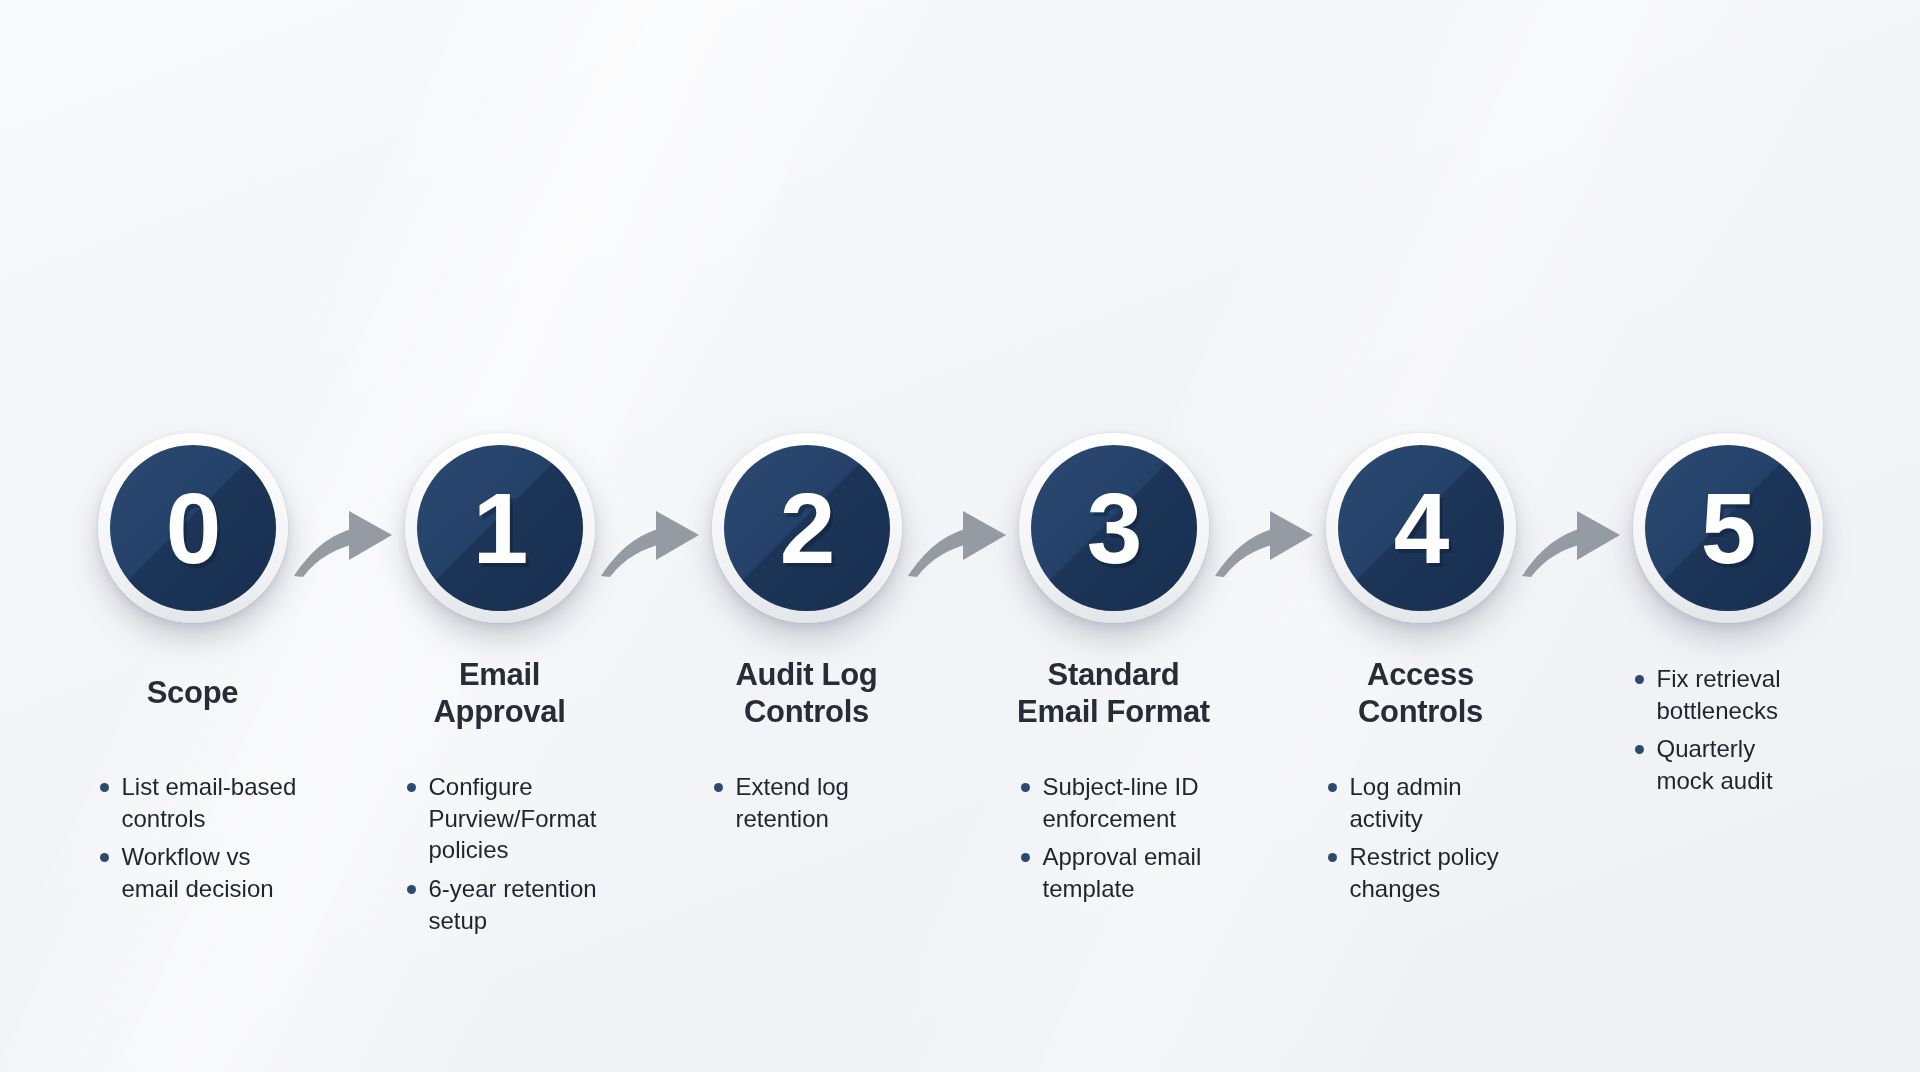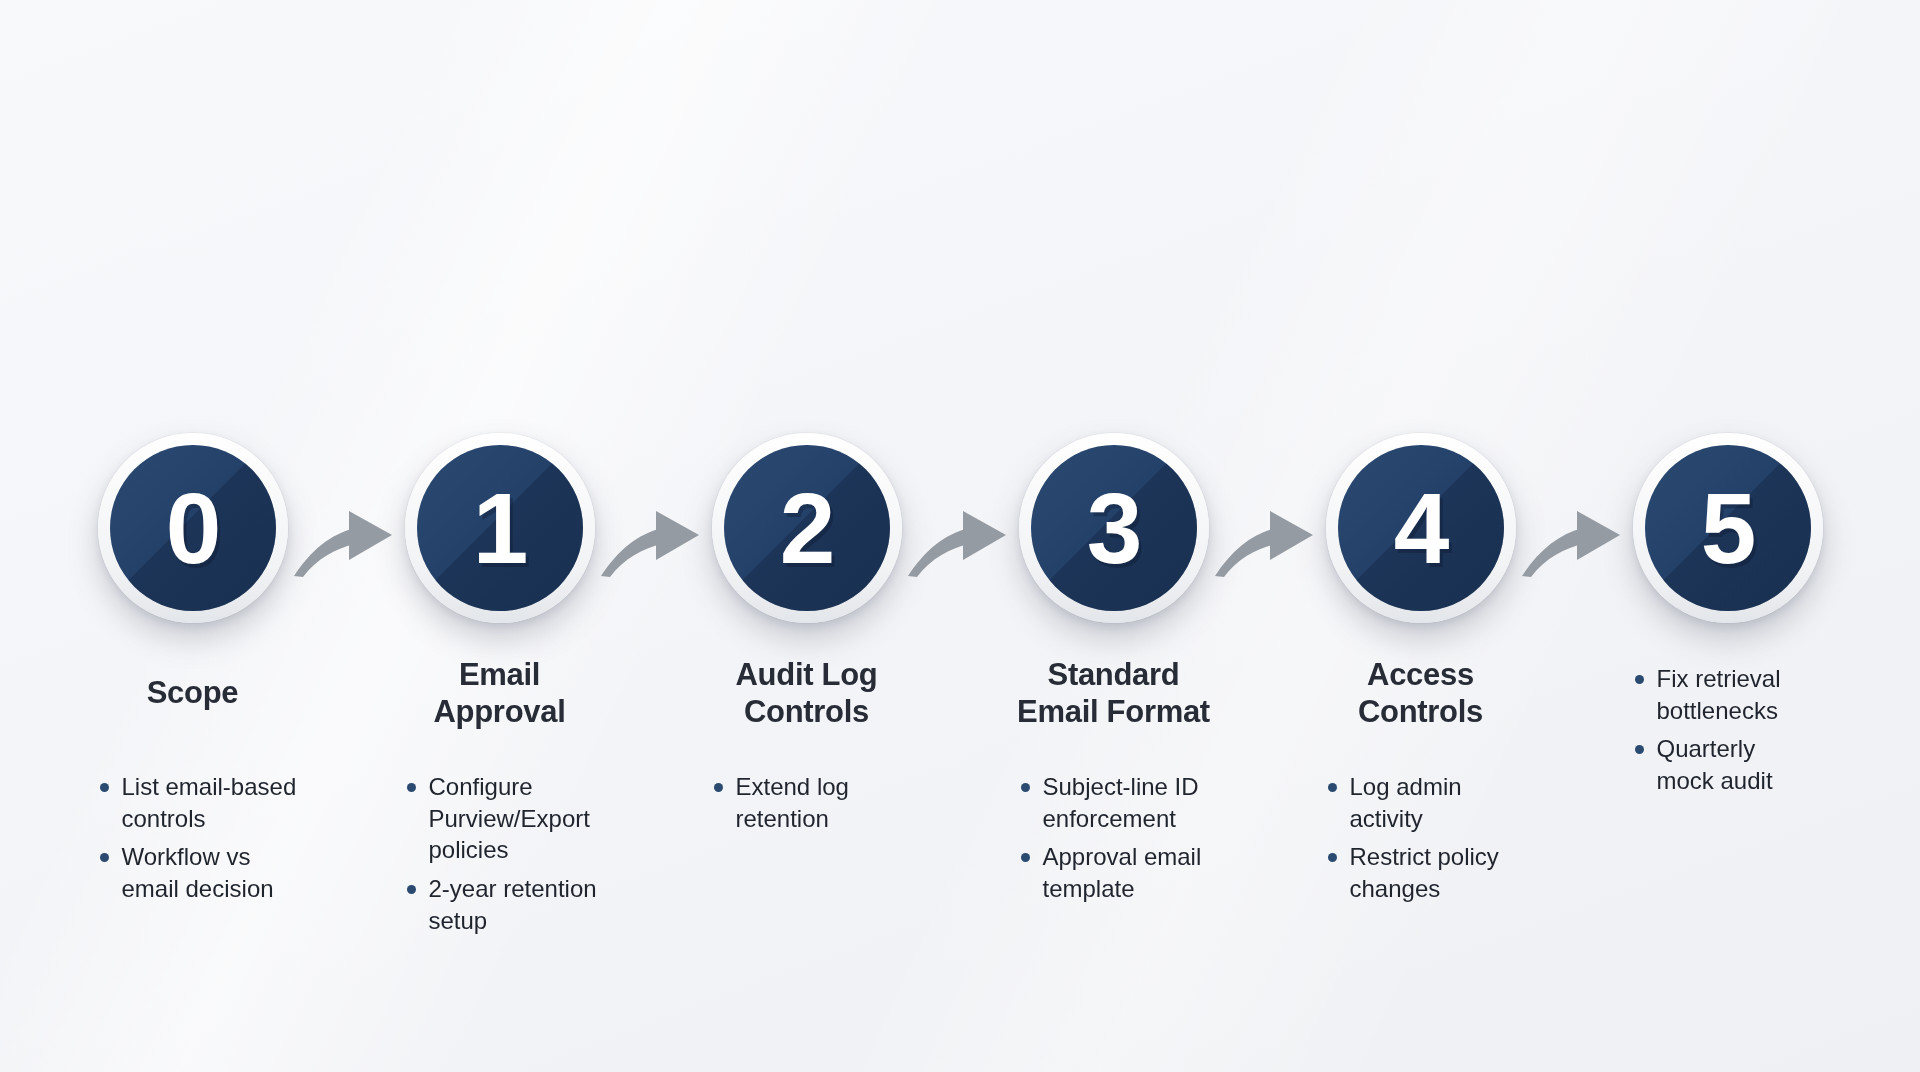--- a/index.html
+++ b/index.html
@@ -147,23 +147,23 @@
   <div class="stage">
     <div class="ring">
       <div class="circle">
         <span class="num">1</span>
       </div>
     </div>
     <div class="title">Email
 Approval</div>
     <ul class="bullets">
       <li>Configure
-Purview/Export
+Purview/Format
 policies</li>
-      <li>2-year retention
+      <li>6-year retention
 setup</li>
     </ul>
   </div>
 
   <div class="stage">
     <div class="ring">
       <div class="circle">
         <span class="num">2</span>
       </div>
     </div>

